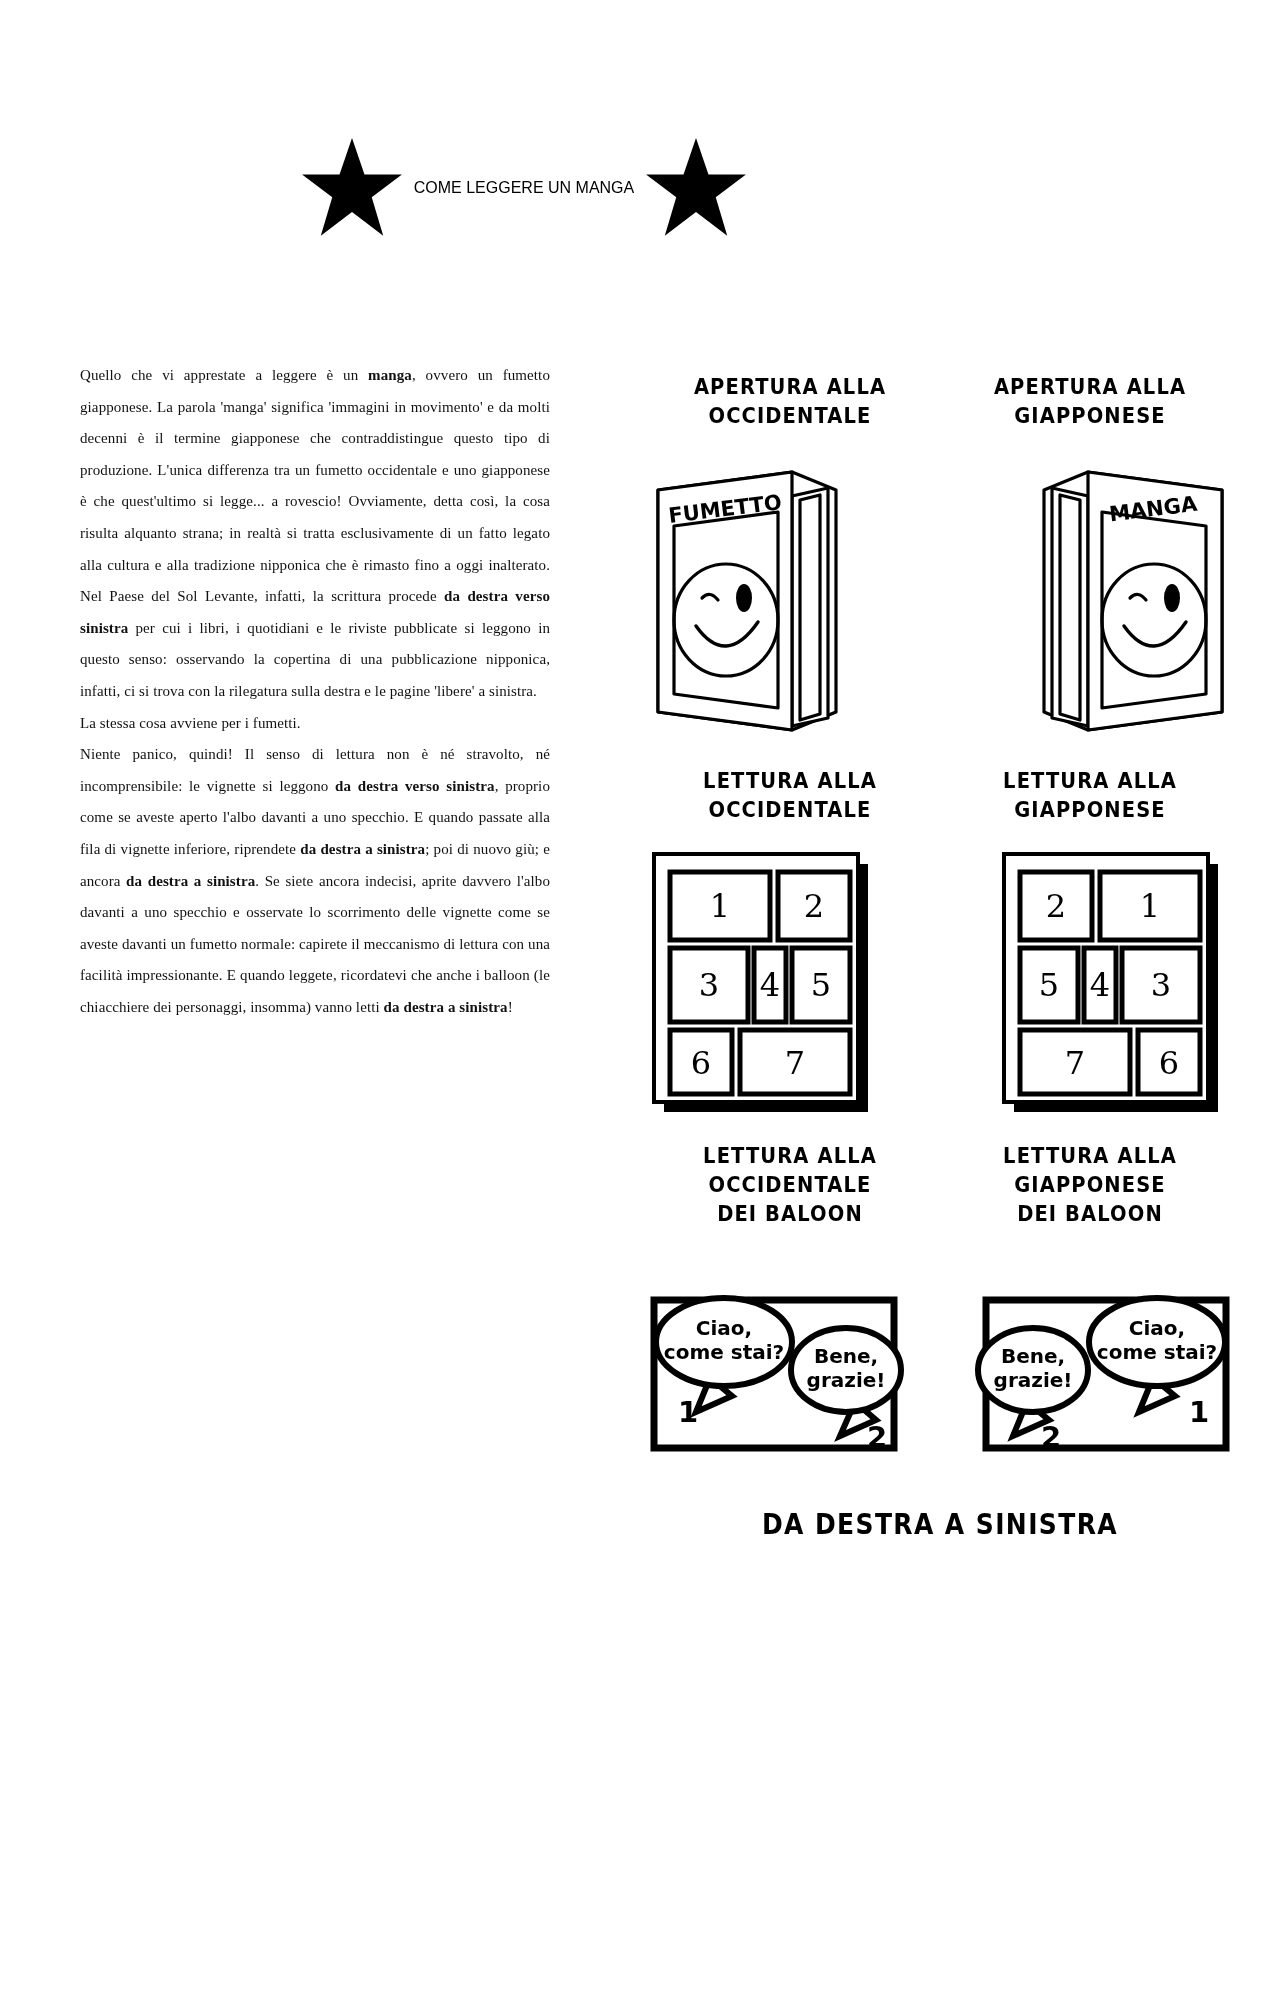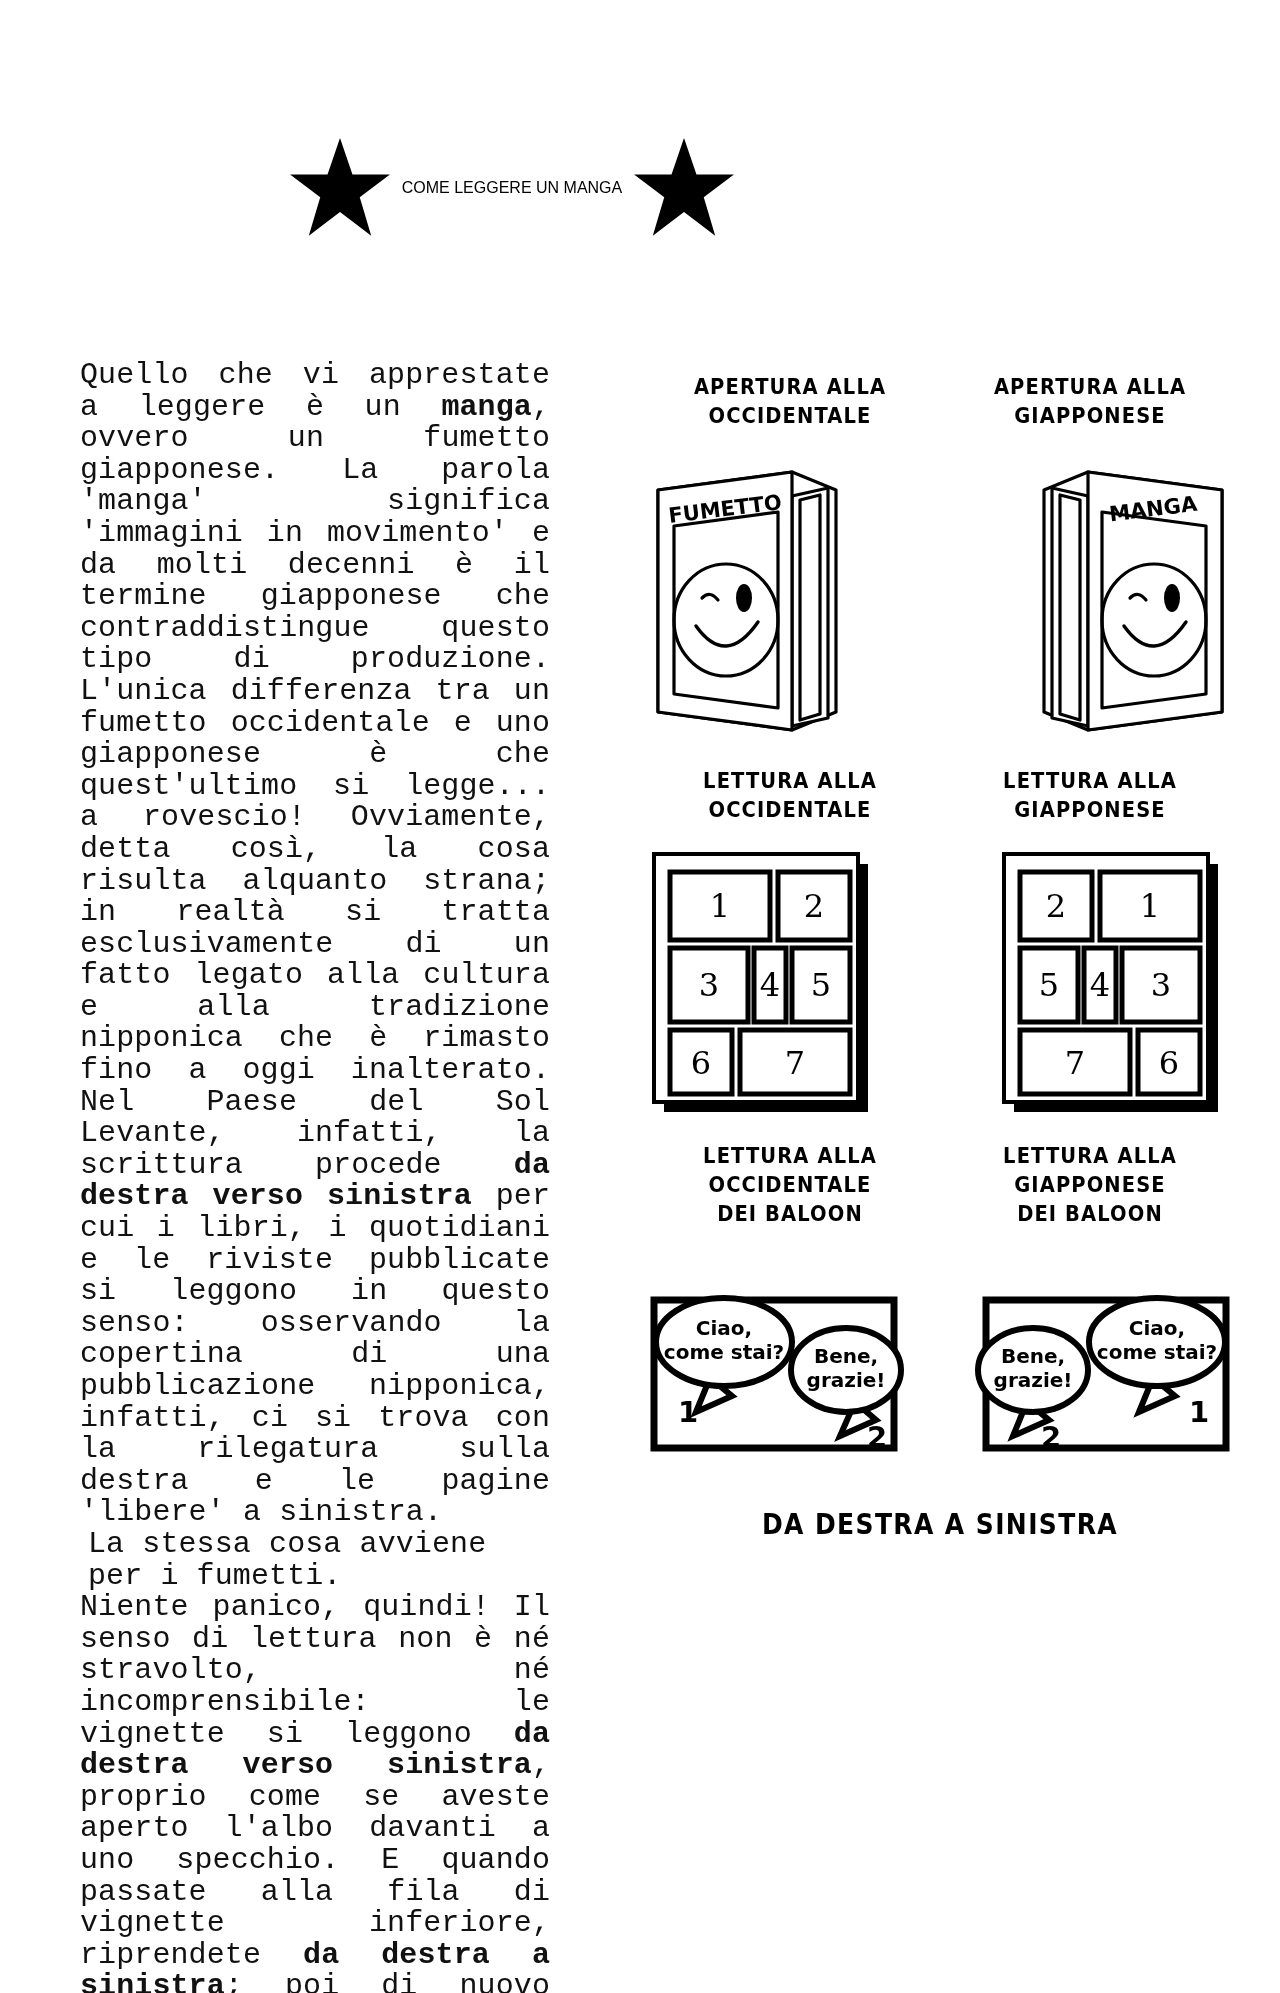--- a/index.html
+++ b/index.html
@@ -13,21 +13,21 @@
   #page {
     position: relative;
     width: 1280px;
     height: 1993px;
     background: #ffffff;
   }
 
   
   #header {
     position: absolute;
-    left: 0; top: 128px;
+    left: 12px; top: 128px;
     width: 1024px;
     height: 120px;
     display: flex;
     align-items: center;
     justify-content: center;
     gap: 10px;
   }
   .star {
     width: 104px; height: 104px;
     flex: 0 0 auto;
@@ -35,30 +35,30 @@
   }
   .star svg { display: block; width: 104px; height: 104px; }
 
   
   #left-col {
     position: absolute;
     left: 80px; top: 360px;
     width: 470px;
   }
   #left-col p {
-    font-family: Liberation Mono, monospace;
-    font-size: 30px;
+    font-family: Liberation Serif, serif;
+    font-size: 15px;
     line-height: 31.6px;
     color: #111;
     text-align: justify;
     text-justify: inter-word;
     letter-spacing: 0.1px;
     -webkit-font-smoothing: antialiased;
   }
-  #left-col p.nojust { text-align: left; margin-left: 8px; }
+  #left-col p.nojust { text-align: left; }
   #left-col b { font-weight: 700; }
 
   
   #right-col {
     position: absolute;
     left: 640px; top: 376px;
     width: 600px;
   }
   .cap-row {
     display: flex;

